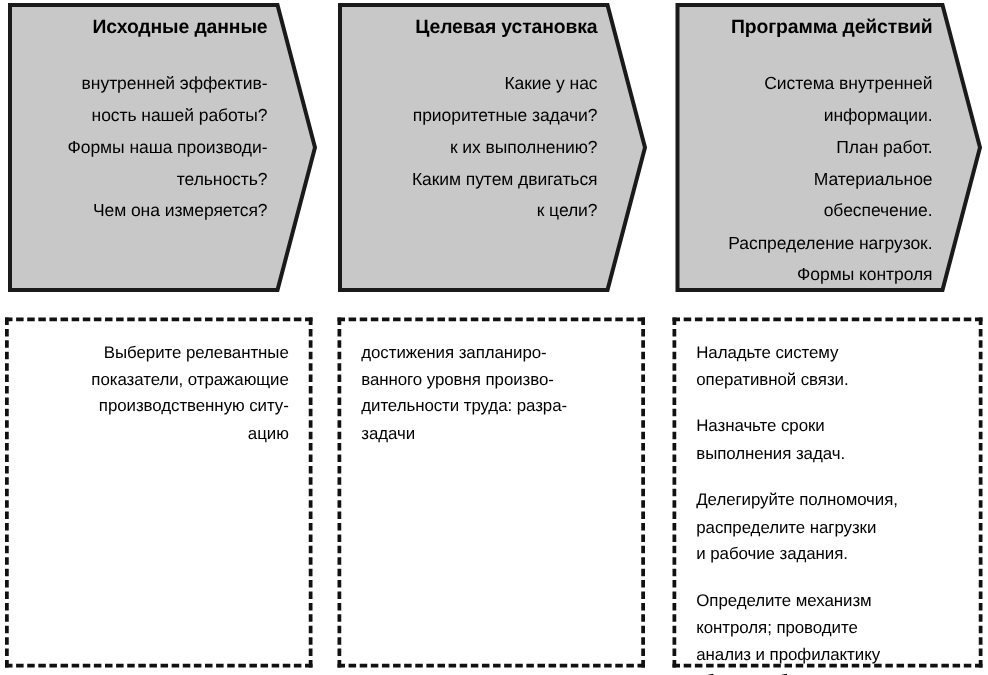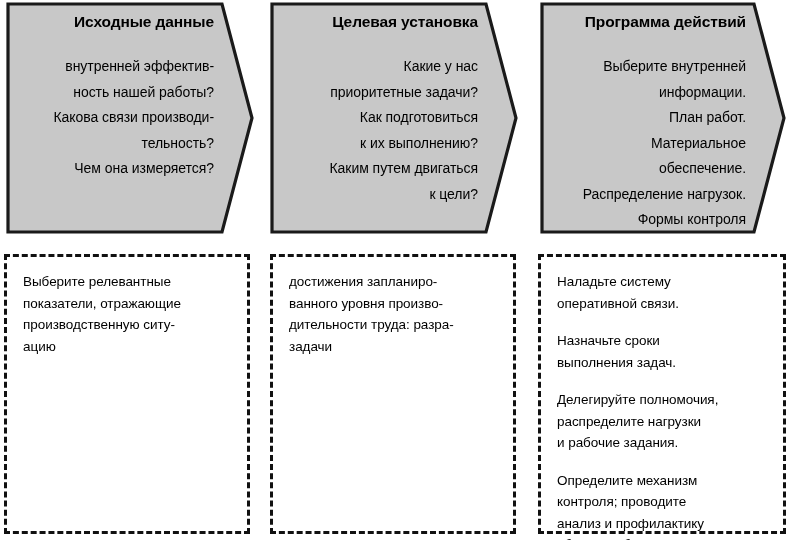--- a/index.html
+++ b/index.html
@@ -78,21 +78,21 @@
     height: 286px;
   }
   .dashed-box {
     position: absolute;
     top: 0;
     height: 280px;
     box-sizing: border-box;
     border: 3px dashed #111111;
     padding: 14px 16px 10px 16px;
   }
-  .dashed-1 { left: 4px;   width: 246px; }
+  .dashed-1 { left: 4px;   width: 246px; text-align: right; }
   .dashed-2 { left: 270px; width: 246px; }
   .dashed-3 { left: 538px; width: 248px; }
 
   .task-para {
     font-size: 13.5px;
     line-height: 21.5px;
     letter-spacing: -0.05px;
     margin: 0 0 16px 0;
   }
   .task-para:last-child { margin-bottom: 0; }
@@ -105,52 +105,51 @@
 
   <div class="chevron chevron-1">
     <svg class="chevron-shape" viewBox="0 0 248 232" preserveAspectRatio="none">
       <polygon points="2,2 216,2 246,116 216,230 2,230" fill="#c8c8c8" stroke="#1a1a1a" stroke-width="3.2" stroke-linejoin="miter"></polygon>
     </svg>
     <div class="chevron-content">
       <div class="chevron-title">Исходные данные</div>
       <div class="chevron-lines">
         <div>внутренней эффектив-</div>
         <div>ность нашей работы?</div>
-        <div>Какова связи производи-</div>
+        <div>Формы наша производи-</div>
         <div>тельность?</div>
         <div>Чем она измеряется?</div>
       </div>
     </div>
   </div>
 
   <div class="chevron chevron-2">
     <svg class="chevron-shape" viewBox="0 0 248 232" preserveAspectRatio="none">
       <polygon points="2,2 216,2 246,116 216,230 2,230" fill="#c8c8c8" stroke="#1a1a1a" stroke-width="3.2" stroke-linejoin="miter"></polygon>
     </svg>
     <div class="chevron-content">
       <div class="chevron-title">Целевая установка</div>
       <div class="chevron-lines">
         <div>Какие у нас</div>
         <div>приоритетные задачи?</div>
-        <div>Как подготовиться</div>
         <div>к их выполнению?</div>
         <div>Каким путем двигаться</div>
         <div>к цели?</div>
       </div>
     </div>
   </div>
 
   <div class="chevron chevron-3">
     <svg class="chevron-shape" viewBox="0 0 246 232" preserveAspectRatio="none">
       <polygon points="2,2 214,2 244,116 214,230 2,230" fill="#c8c8c8" stroke="#1a1a1a" stroke-width="3.2" stroke-linejoin="miter"></polygon>
     </svg>
     <div class="chevron-content">
       <div class="chevron-title">Программа действий</div>
       <div class="chevron-lines">
-        <div>Выберите внутренней</div>
+        <div>Система внутренней</div>
         <div>информации.</div>
         <div>План работ.</div>
         <div>Материальное</div>
         <div>обеспечение.</div>
         <div>Распределение нагрузок.</div>
         <div>Формы контроля</div>
       </div>
     </div>
   </div>
 

